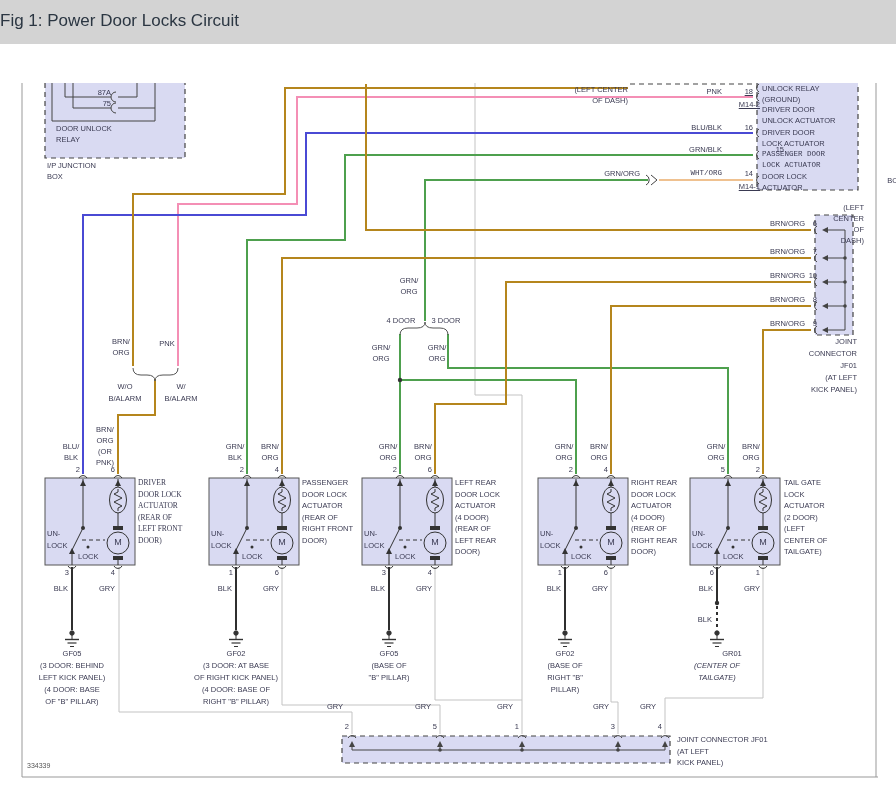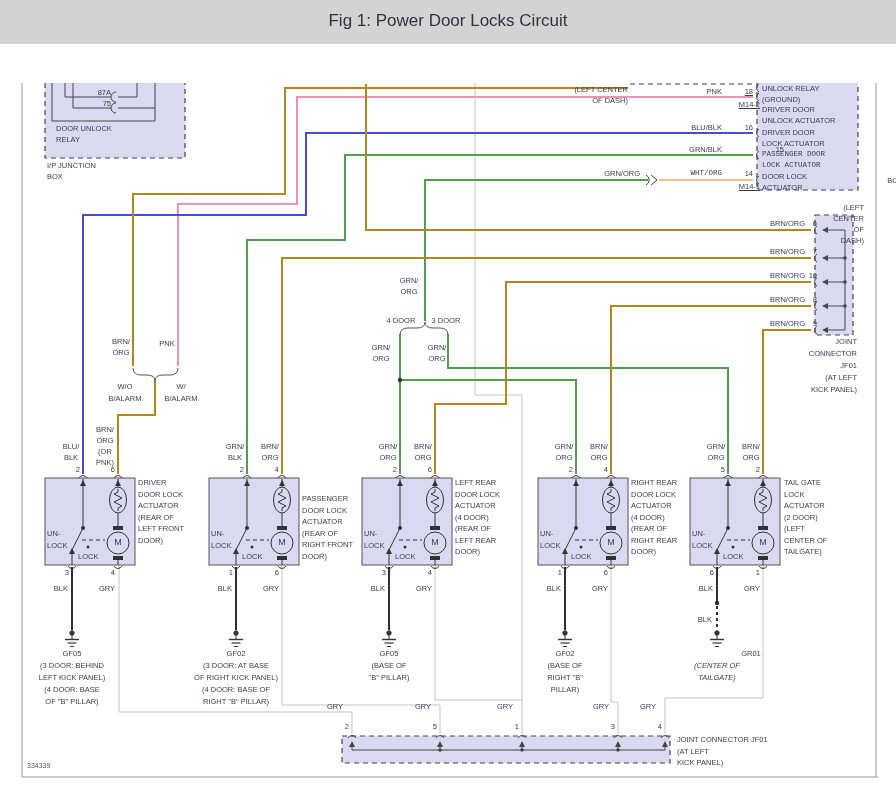--- a/index.html
+++ b/index.html
@@ -1,19 +1,19 @@
 <!DOCTYPE html>
 <html><head>
 <meta charset="utf-8">
 <style>
   html,body{margin:0;padding:0;background:#fff;}
   #page{position:relative;width:896px;height:799px;background:#fff;overflow:hidden;
         font-family:"Liberation Sans",sans-serif;}
   #titlebar{position:absolute;left:0;top:0;width:896px;height:44px;background:#d3d3d3;}
-  #title{position:absolute;left:0;top:11px;width:896px;text-align:center;
+  #title{position:absolute;left:0;top:11px;width:896px;text-align:left;
          font-size:17px;color:#2b3642;}
   svg{position:absolute;left:0;top:0;}
   .t{position:absolute;font-size:7.5px;color:#3a3a52;line-height:11px;white-space:pre-line;}
   .c{transform:translateX(-50%);text-align:center;}
   .r{transform:translateX(-100%);text-align:right;}
   .u{text-decoration:underline;}
   .g{line-height:12px;}
   .lh12{line-height:12px;}
   .small{font-size:7px;color:#555;}
   .mlabel{font-size:9px;}
@@ -392,21 +392,21 @@
   <div class="t r" style="left:80px;top:464px;">2</div>
   <div class="t r" style="left:115px;top:464px;">6</div>
   <div class="t lh12" style="left:47px;top:528px;">UN-
 LOCK</div>
   <div class="t" style="left:78px;top:551px;">LOCK</div>
   <div class="t c mlabel" style="left:118px;top:537px;">M</div>
   <div class="t r" style="left:69px;top:567px;">3</div>
   <div class="t r" style="left:115px;top:567px;">4</div>
   <div class="t r" style="left:68px;top:583px;">BLK</div>
   <div class="t r" style="left:115px;top:583px;">GRY</div>
-  <div class="t" style="left:138px;top:477px;line-height:11.5px;">DRIVER
+  <div class="t" style="left:138px;top:477px;line-height:11.5px;font-family:Liberation Serif, serif;">DRIVER
 DOOR LOCK
 ACTUATOR
 (REAR OF
 LEFT FRONT
 DOOR)</div>
   <div class="t c" style="left:72px;top:648px;">GF05</div>
   <div class="t c g" style="left:72px;top:660px;">(3 DOOR: BEHIND
 LEFT KICK PANEL)
 (4 DOOR: BASE
 OF "B" PILLAR)</div>
@@ -418,21 +418,21 @@
   <div class="t r" style="left:244px;top:464px;">2</div>
   <div class="t r" style="left:279px;top:464px;">4</div>
   <div class="t lh12" style="left:211px;top:528px;">UN-
 LOCK</div>
   <div class="t" style="left:242px;top:551px;">LOCK</div>
   <div class="t c mlabel" style="left:282px;top:537px;">M</div>
   <div class="t r" style="left:233px;top:567px;">1</div>
   <div class="t r" style="left:279px;top:567px;">6</div>
   <div class="t r" style="left:232px;top:583px;">BLK</div>
   <div class="t r" style="left:279px;top:583px;">GRY</div>
-  <div class="t" style="left:302px;top:477px;line-height:11.5px;margin-top:16px;">PASSENGER
+  <div class="t" style="left:302px;top:477px;line-height:11.5px;">PASSENGER
 DOOR LOCK
 ACTUATOR
 (REAR OF
 RIGHT FRONT
 DOOR)</div>
   <div class="t c" style="left:236px;top:648px;">GF02</div>
   <div class="t c g" style="left:236px;top:660px;">(3 DOOR: AT BASE
 OF RIGHT KICK PANEL)
 (4 DOOR: BASE OF
 RIGHT "B" PILLAR)</div>
@@ -503,21 +503,21 @@
   <div class="t r" style="left:713px;top:583px;">BLK</div>
   <div class="t r" style="left:712px;top:614px;">BLK</div>
   <div class="t r" style="left:760px;top:583px;">GRY</div>
   <div class="t" style="left:784px;top:477px;line-height:11.5px;">TAIL GATE
 LOCK
 ACTUATOR
 (2 DOOR)
 (LEFT
 CENTER OF
 TAILGATE)</div>
-  <div class="t c" style="left:751px;top:648px;">GR01</div>
+  <div class="t c" style="left:732px;top:648px;">GR01</div>
   <div class="t c g" style="left:717px;top:660px;font-style:italic;">(CENTER OF
 TAILGATE)</div>
 
   <div class="t r" style="left:343px;top:701px;">GRY</div>
   <div class="t r" style="left:349px;top:721px;">2</div>
   <div class="t r" style="left:431px;top:701px;">GRY</div>
   <div class="t r" style="left:437px;top:721px;">5</div>
   <div class="t r" style="left:513px;top:701px;">GRY</div>
   <div class="t r" style="left:519px;top:721px;">1</div>
   <div class="t r" style="left:609px;top:701px;">GRY</div>

